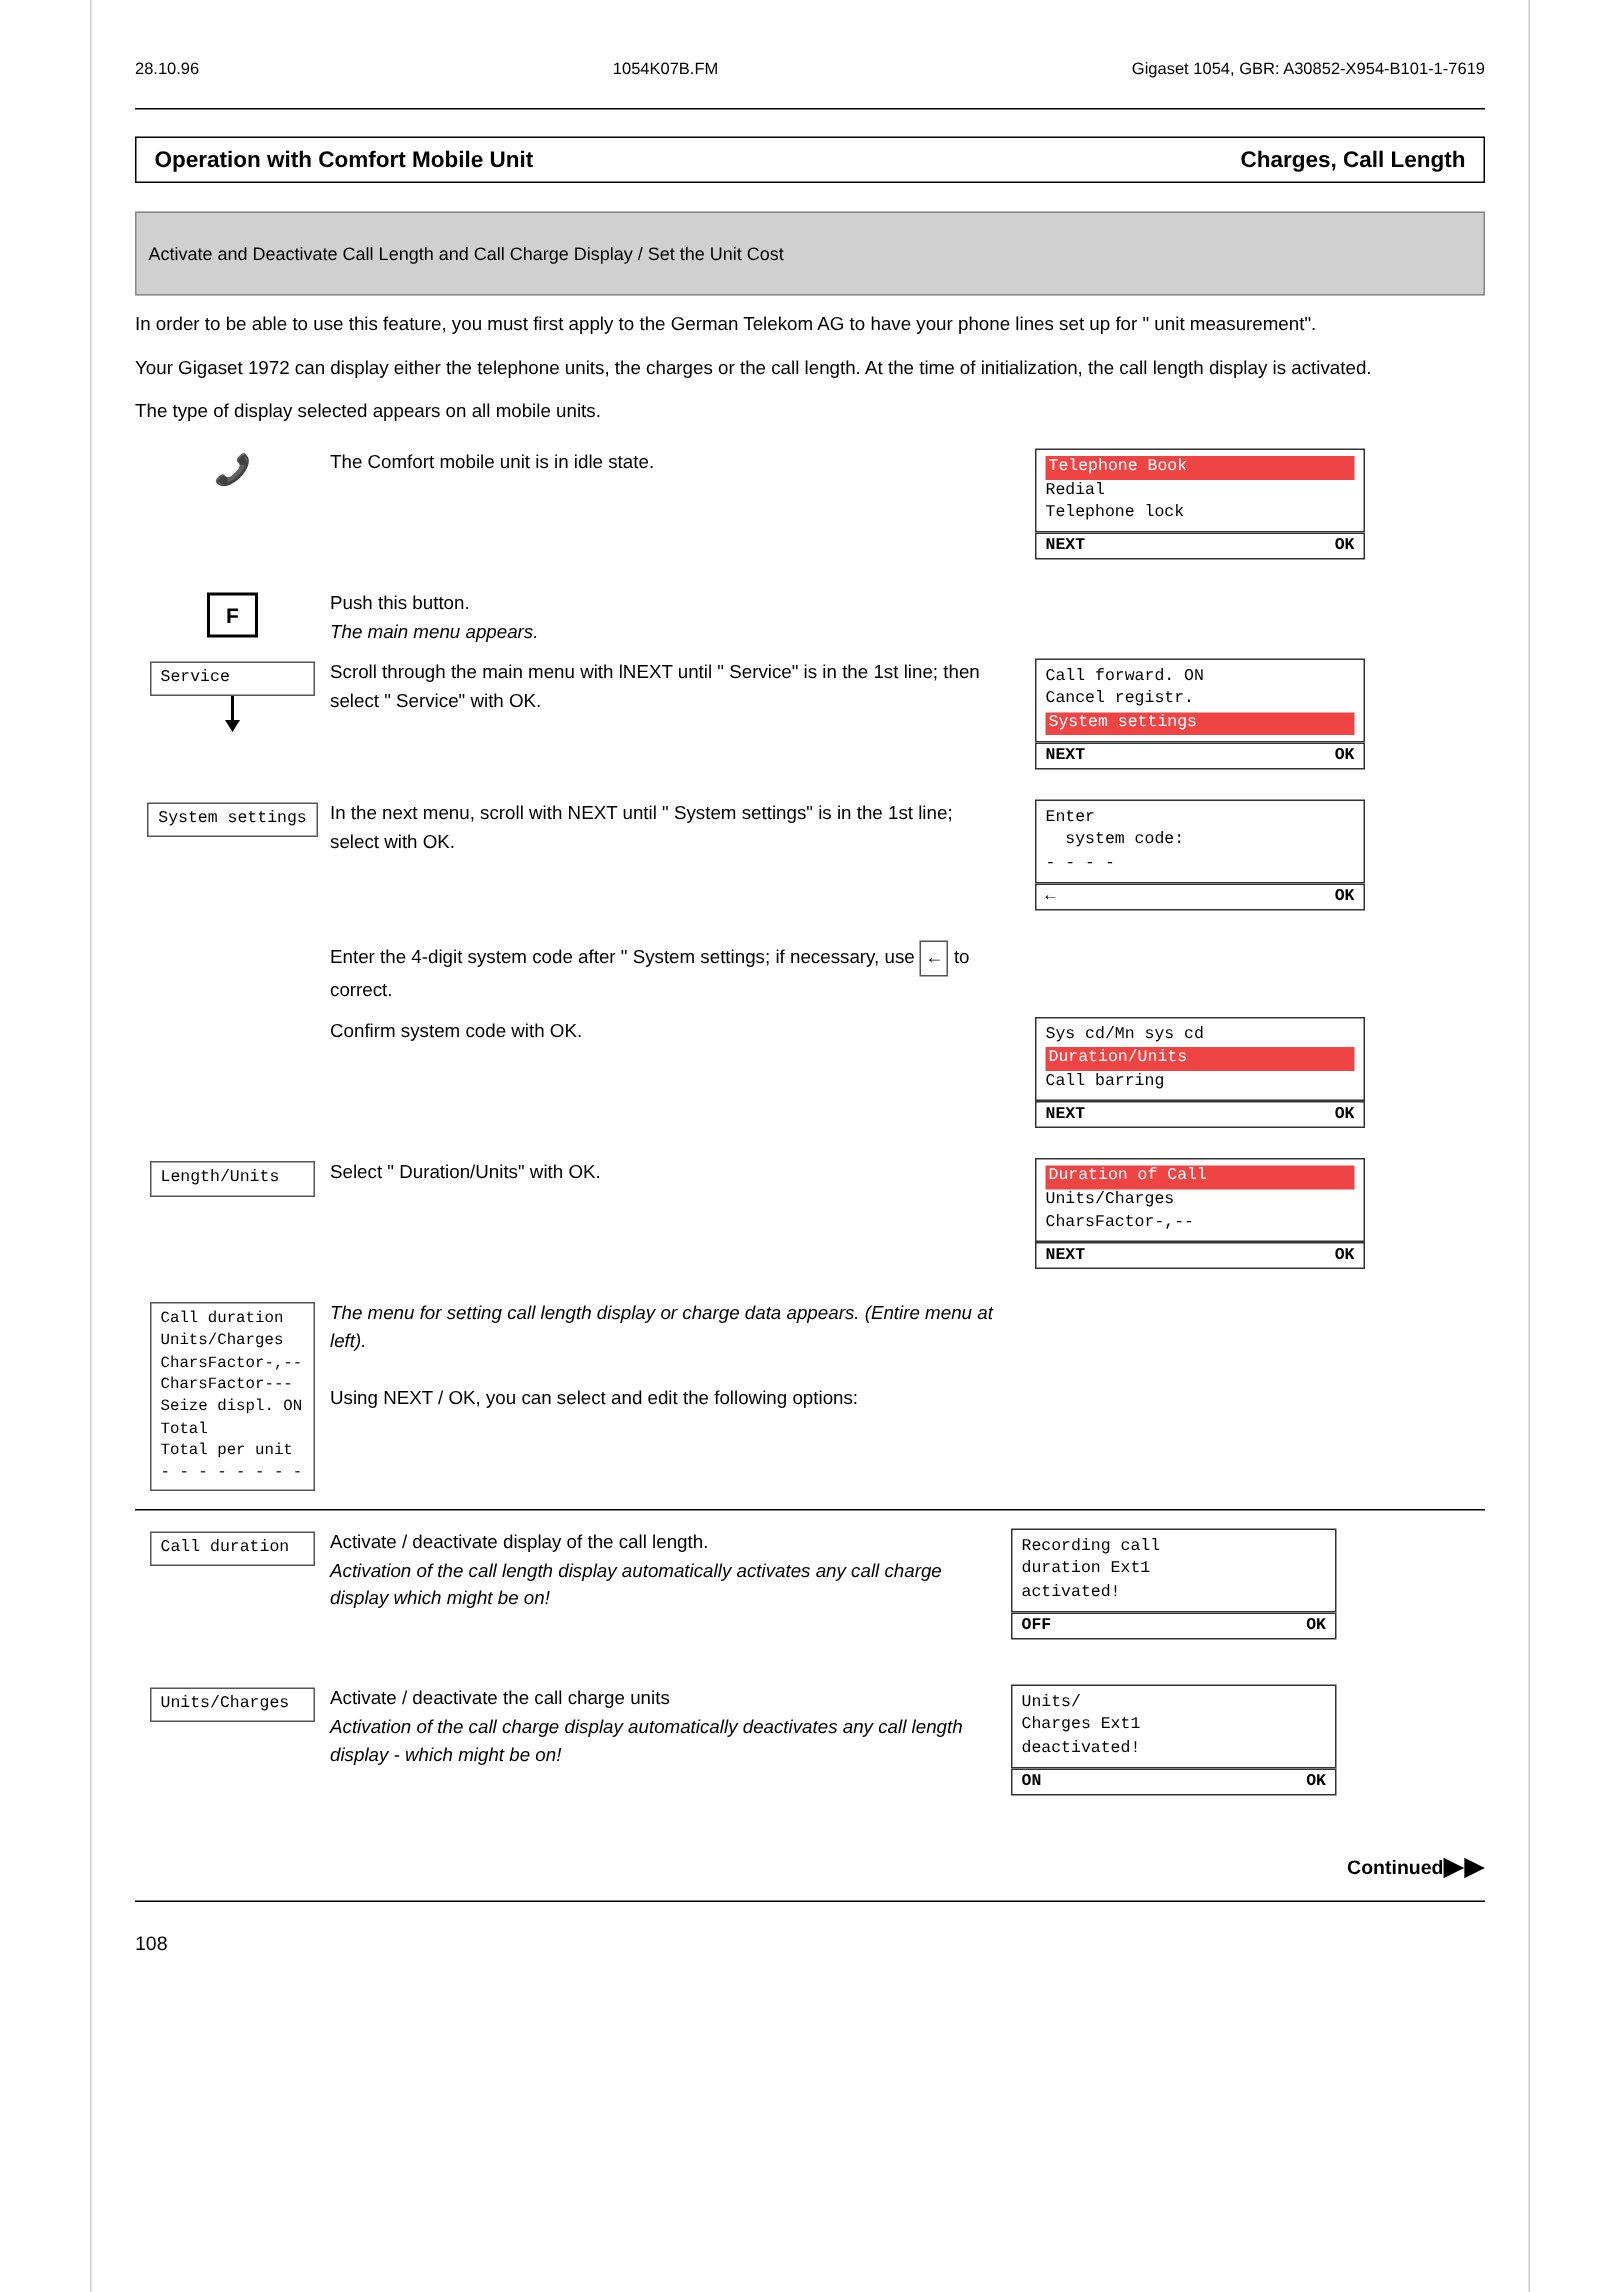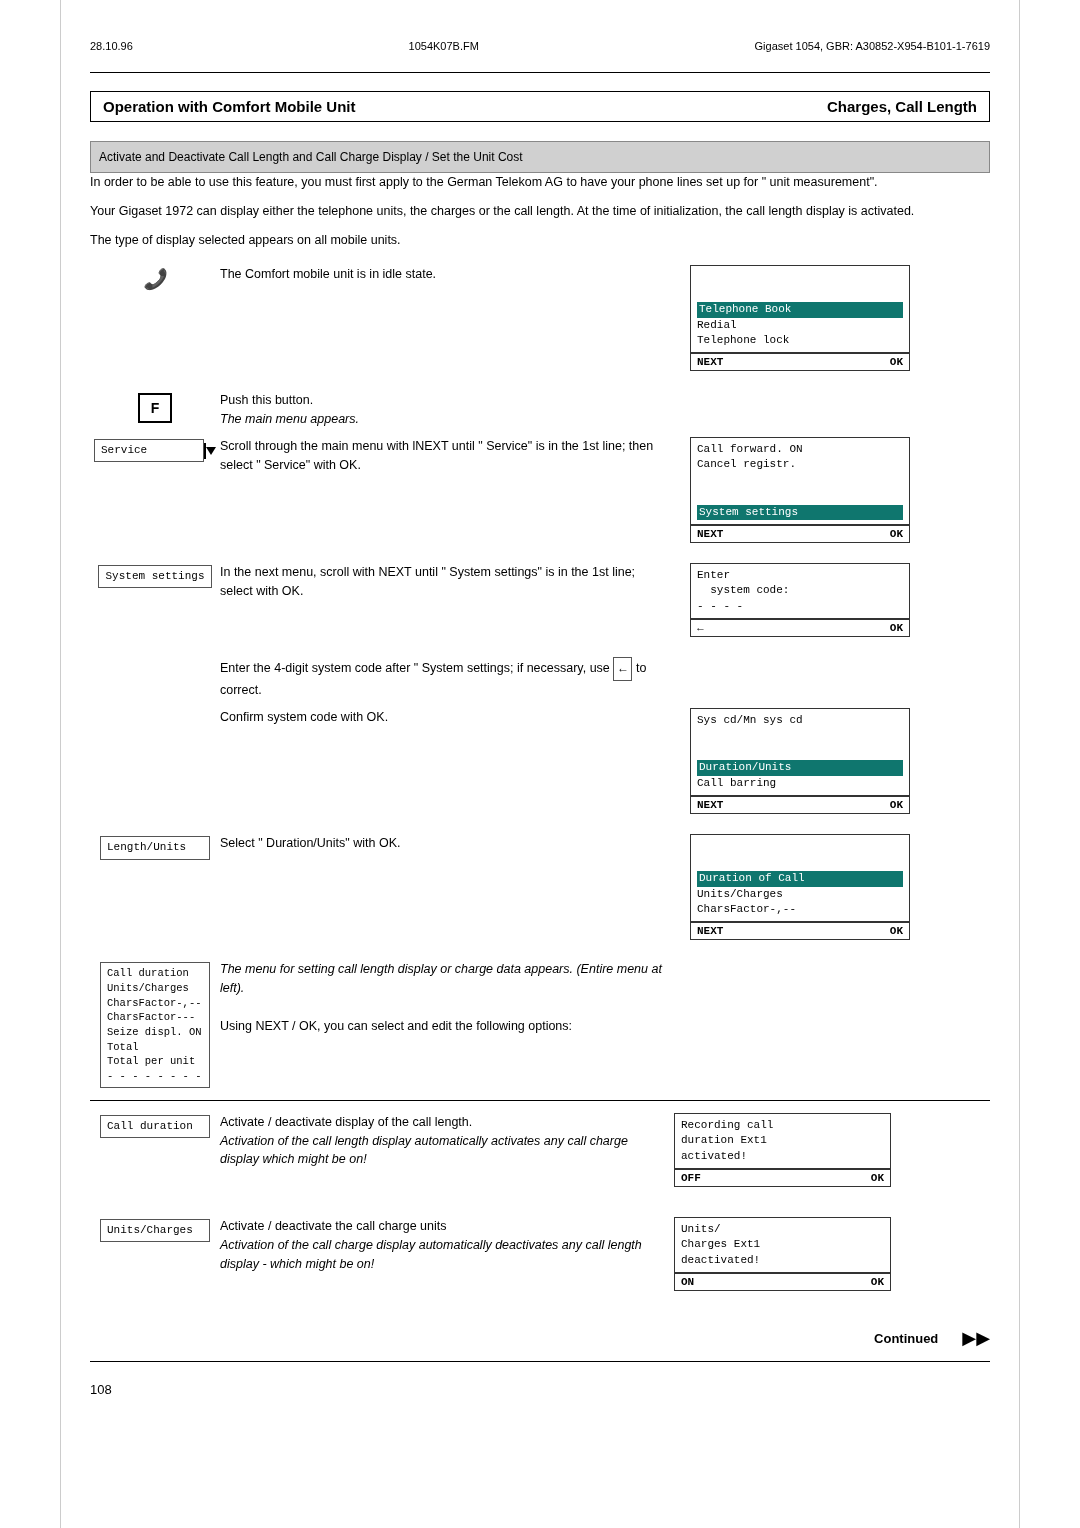--- a/index.html
+++ b/index.html
@@ -46,23 +46,23 @@
     }
     .title-bar-right {
       font-size: 15px;
       font-weight: bold;
     }
 
     
     .subtitle-bar {
       border: 1px solid #888;
       background: #d0d0d0;
-      padding: 8px 8px;
+      padding: 20px 8px;
       font-size: 12px;
-      margin-bottom: 0;
+      margin-bottom: 10px;
     }
 
     
     .intro-text {
       font-size: 12.5px;
       line-height: 1.5;
       margin-bottom: 10px;
     }
 
     .step-row {
@@ -106,24 +106,23 @@
       border: 1px solid #333;
       background: #fff;
       font-family: 'Courier New', monospace;
       font-size: 11px;
       padding: 4px 6px;
       line-height: 1.4;
       min-width: 160px;
     }
 
     .phone-display .highlight-row {
-      background: #0f766e;
+      background: #ef4444;
       color: #fff;
       padding: 0 2px;
-      margin-top: 32px;
     }
 
     .phone-display-buttons {
       display: flex;
       justify-content: space-between;
       border-top: 1px solid #333;
       padding: 2px 6px;
       font-family: 'Courier New', monospace;
       font-size: 11px;
       font-weight: bold;
@@ -227,41 +226,41 @@
       height: 1px;
       background: #000;
       margin: 12px 0;
     }
 
     
     .continued-box {
       display: flex;
       justify-content: flex-end;
       align-items: center;
-      gap: 24px;
+      gap: 0;
       margin-top: 24px;
     }
     .continued-label {
       font-weight: bold;
       font-size: 13px;
     }
     .continued-icon {
       font-size: 18px;
     }
 
     
     .page-number {
       margin-top: 20px;
       font-size: 13px;
     }
 
     
     .vertical-connector {
       display: flex;
-      flex-direction: row;
+      flex-direction: column;
       align-items: center;
       gap: 0;
     }
 
     .backspace-icon {
       border: 1px solid #555;
       padding: 2px 5px;
       font-size: 12px;
       font-family: 'Courier New', monospace;
       display: inline-block;

